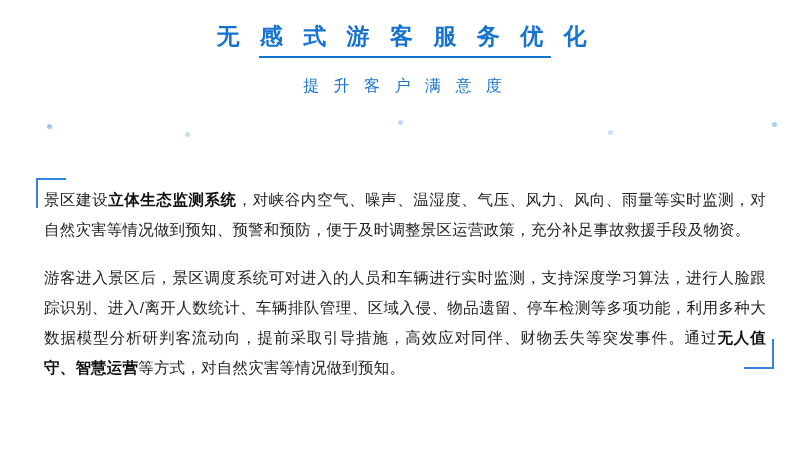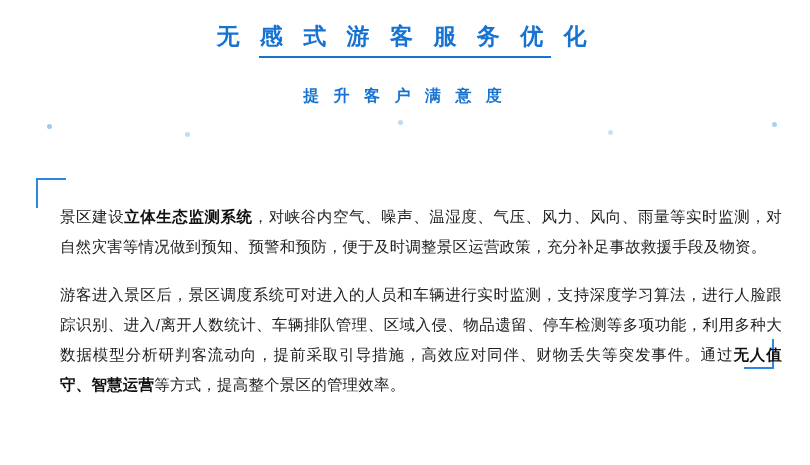--- a/index.html
+++ b/index.html
@@ -43,26 +43,26 @@
     position: absolute;
     left: 50%;
     transform: translateX(-50%);
     top: 56px;
     width: 292px;
     height: 2px;
     background: #1673d1;
   }
   .subtitle {
     position: absolute;
-    top: 86px;
+    top: 76px;
     left: 0;
     width: 100%;
     text-align: center;
     font-size: 16px;
-    font-weight: bold;
+    font-weight: normal;
     color: #1673d1;
     letter-spacing: 5px;
   }
 
   
   .dot {
     position: absolute;
     width: 5px;
     height: 5px;
     border-radius: 50%;
@@ -90,23 +90,22 @@
     right: 36px;
     bottom: 18px;
     border-right: 2px solid #2e86e0;
     border-bottom: 2px solid #2e86e0;
   }
 
   
   .body-area {
     position: absolute;
     left: 44px;
-    top: 202px;
+    top: 185px;
     width: 722px;
-    margin-left: 16px;
   }
   .para {
     font-size: 15.5px;
     color: #222222;
     line-height: 30px;
     text-align: justify;
     margin: 0 0 18px 0;
     letter-spacing: 0.2px;
   }
   .para:last-child { margin-bottom: 0; }
@@ -130,17 +129,17 @@
   <div class="dot d5"></div>
 
   <div class="corner tl"></div>
   <div class="corner br"></div>
 
   <div class="body-area">
     <p class="para">
       <span>景区建设</span><b>立体生态监测系统</b><span>，对峡谷内空气、噪声、温湿度、气压、风力、风向、雨量等实时监测，对自然灾害等情况做到预知、预警和预防，便于及时调整景区运营政策，充分补足事故救援手段及物资。</span>
     </p>
     <p class="para">
-      <span>游客进入景区后，景区调度系统可对进入的人员和车辆进行实时监测，支持深度学习算法，进行人脸跟踪识别、进入/离开人数统计、车辆排队管理、区域入侵、物品遗留、停车检测等多项功能，利用多种大数据模型分析研判客流动向，提前采取引导措施，高效应对同伴、财物丢失等突发事件。通过</span><b>无人值守、智慧运营</b><span>等方式，提高整个景区的管理效率。</span>
+      <span>游客进入景区后，景区调度系统可对进入的人员和车辆进行实时监测，支持深度学习算法，进行人脸跟踪识别、进入/离开人数统计、车辆排队管理、区域入侵、物品遗留、停车检测等多项功能，利用多种大数据模型分析研判客流动向，提前采取引导措施，高效应对同伴、财物丢失等突发事件。通过</span><b>无人值守、智慧运营</b><span>等方式，对自然灾害等情况做到预知。</span>
     </p>
   </div>
 
 </div>
 
 </body></html>

